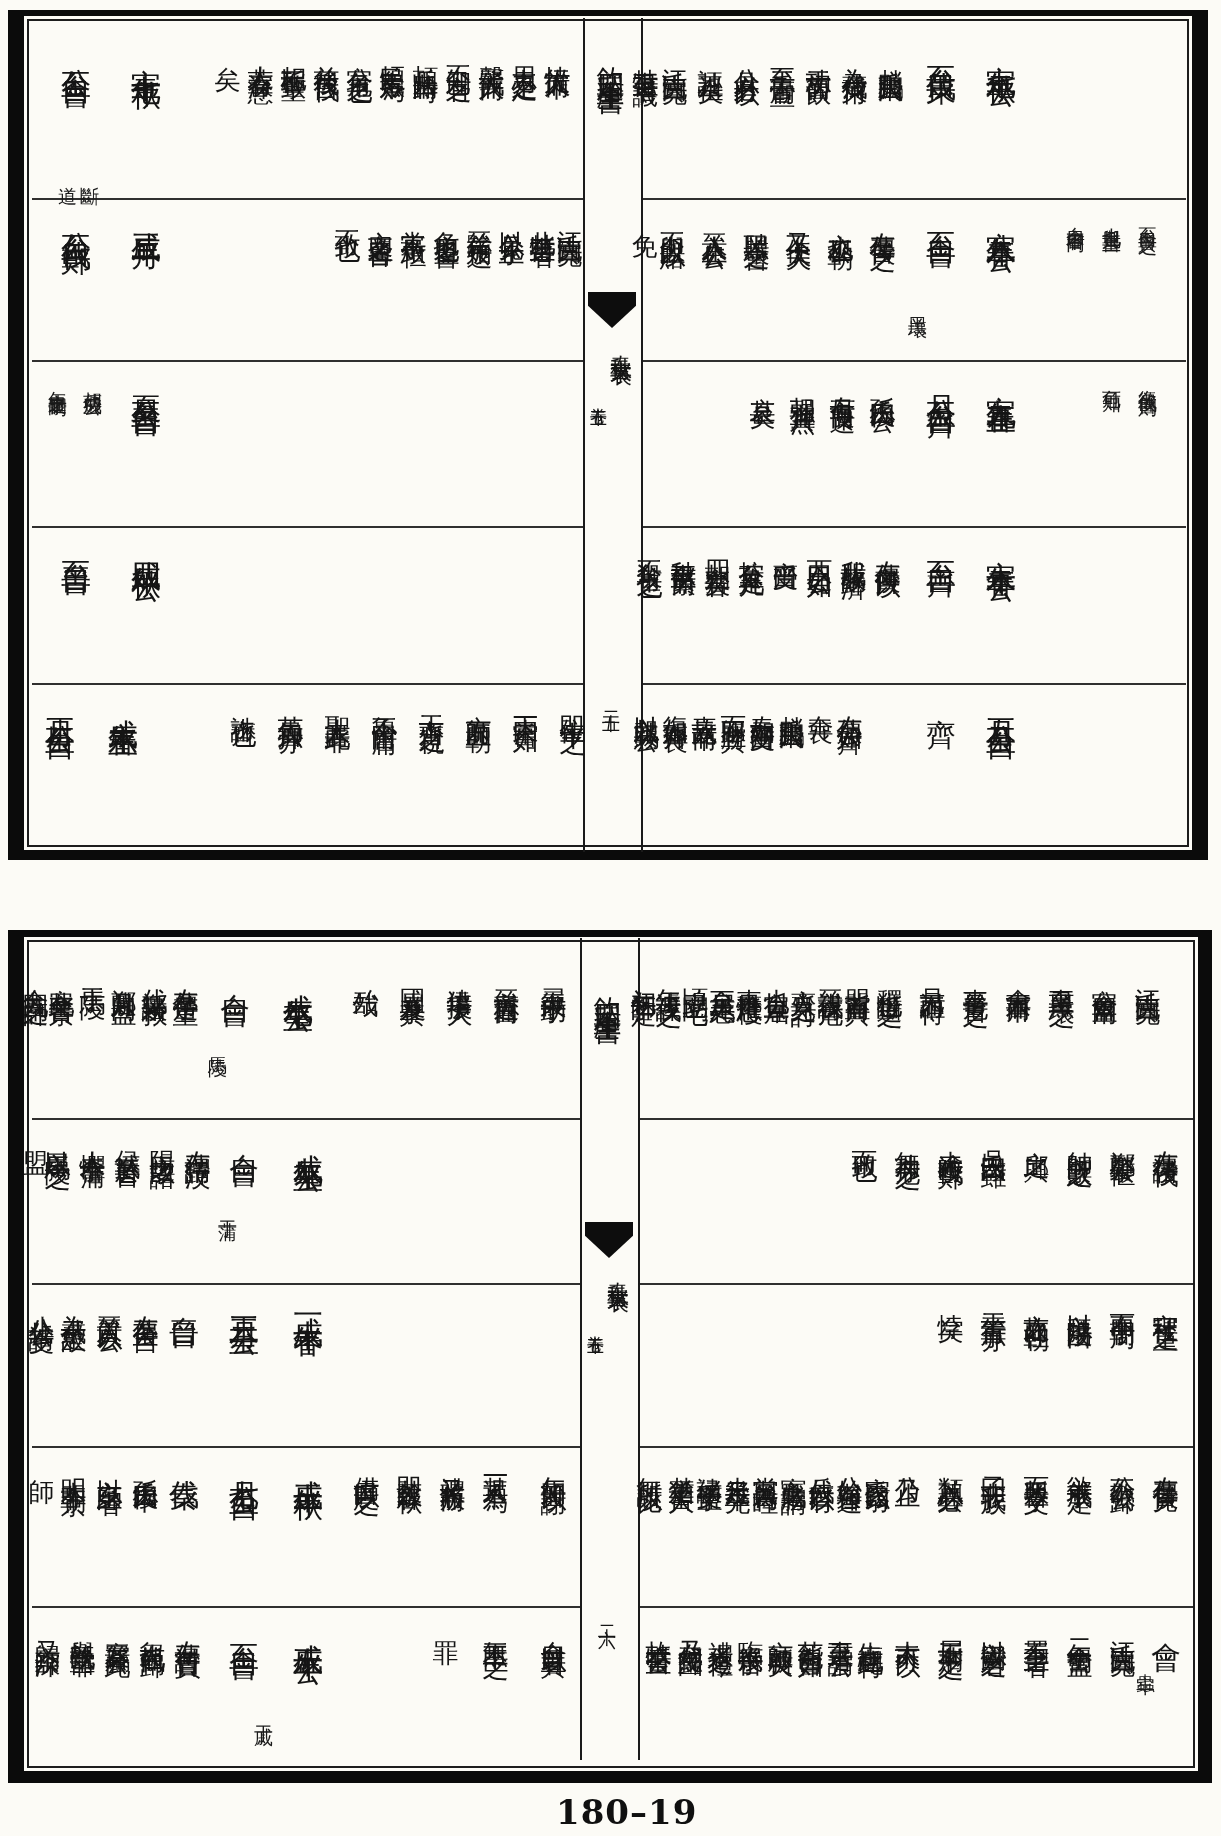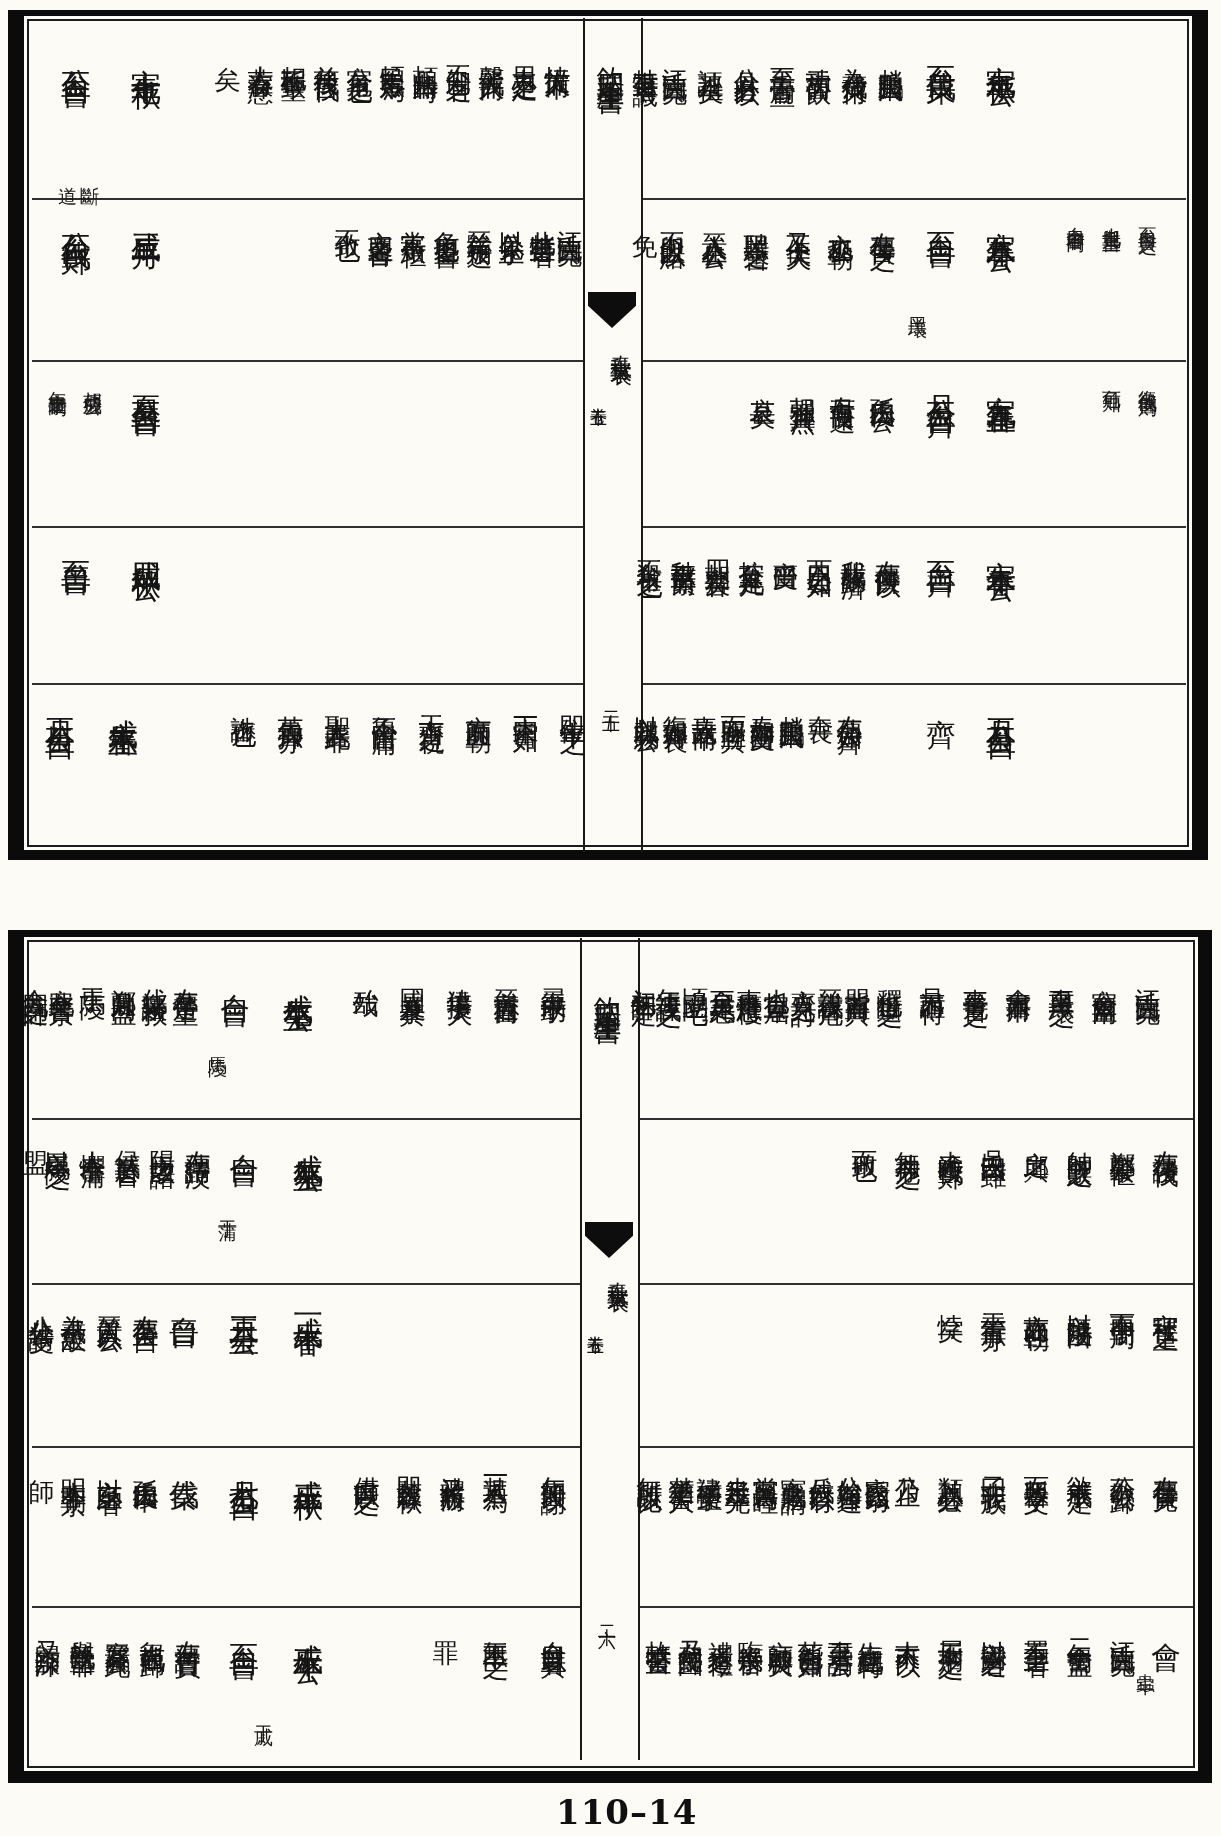--- a/index.html
+++ b/index.html
@@ -45,21 +45,21 @@
   <div class="col spf" style="left:602px;top:698px;">二十五</div>
 
   <div class="spineline" style="left:580px;top:938px;height:822px;"></div>
   <div class="spineline" style="left:638px;top:938px;height:822px;"></div>
   <div class="col sp" style="left:593px;top:975px;">欽定四庫全書</div>
   <div class="fishtail" style="left:585px;top:1222px;"></div>
   <div class="col spb" style="left:607px;top:1265px;">春秋大事表</div>
   <div class="col spc" style="left:587px;top:1322px;">卷十五</div>
   <div class="col spf" style="left:598px;top:1612px;">二十六</div>
 
-  <div class="pagenum" style="left:556px;top:1792px;">110–14</div>
+  <div class="pagenum" style="left:556px;top:1792px;">180–19</div>
 <div class="rule" style="left: 32px; top: 198px; width: 551px;"></div>
     <div class="rule" style="left: 641px; top: 198px; width: 545px;"></div>
     <div class="rule" style="left: 32px; top: 360px; width: 551px;"></div>
     <div class="rule" style="left: 641px; top: 360px; width: 545px;"></div>
     <div class="rule" style="left: 32px; top: 526px; width: 551px;"></div>
     <div class="rule" style="left: 641px; top: 526px; width: 545px;"></div>
     <div class="rule" style="left: 32px; top: 683px; width: 551px;"></div>
     <div class="rule" style="left: 641px; top: 683px; width: 545px;"></div>
     <div class="col e" style="left: 986px; top: 42px;">宣七年秋公</div>
     <div class="col e" style="left: 926px; top: 42px;">至自伐萊</div>

